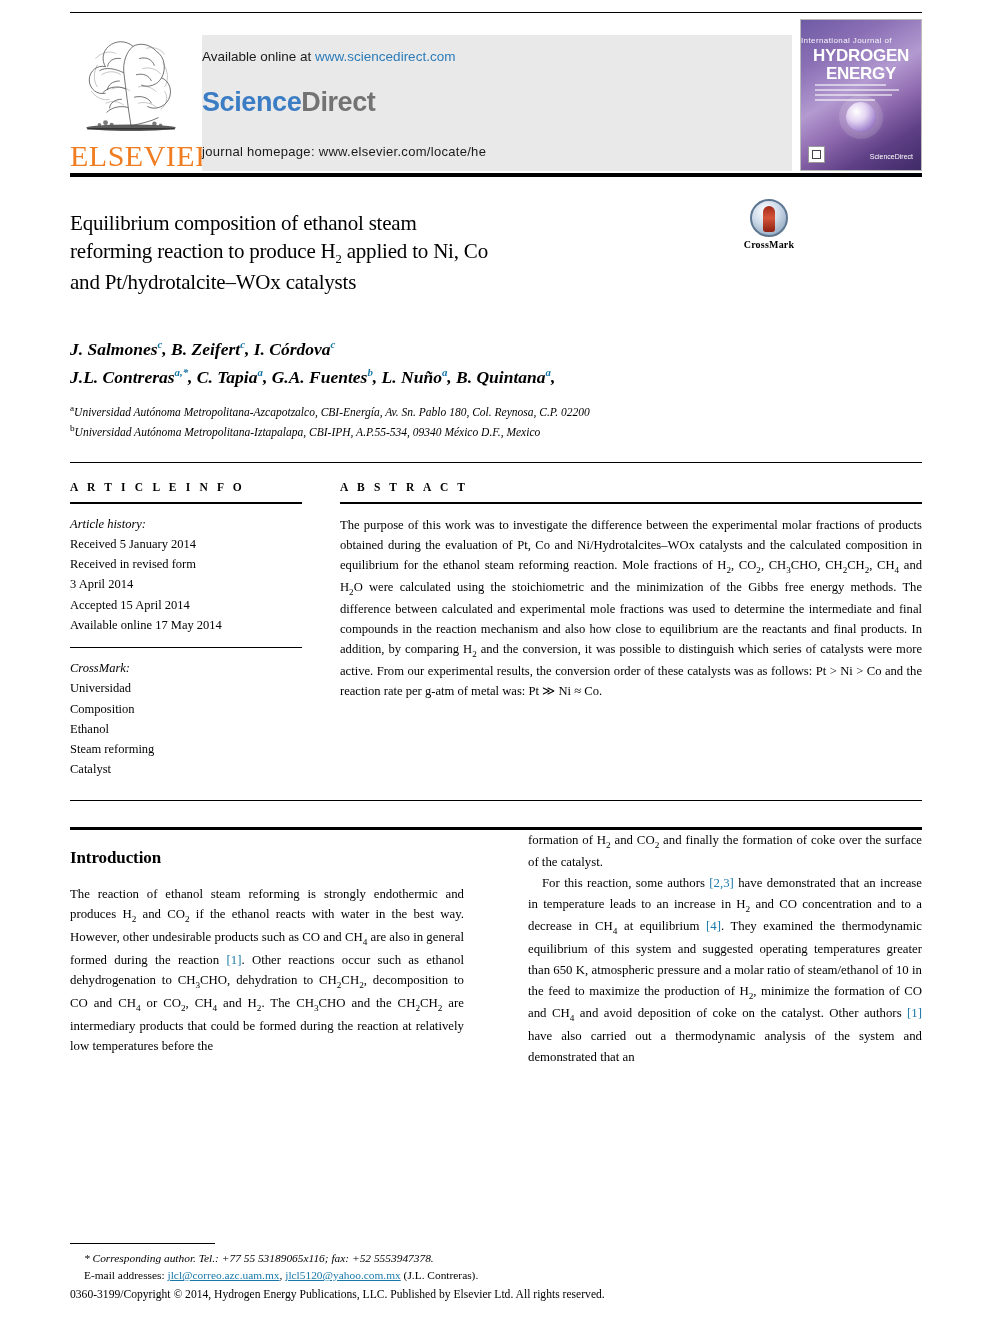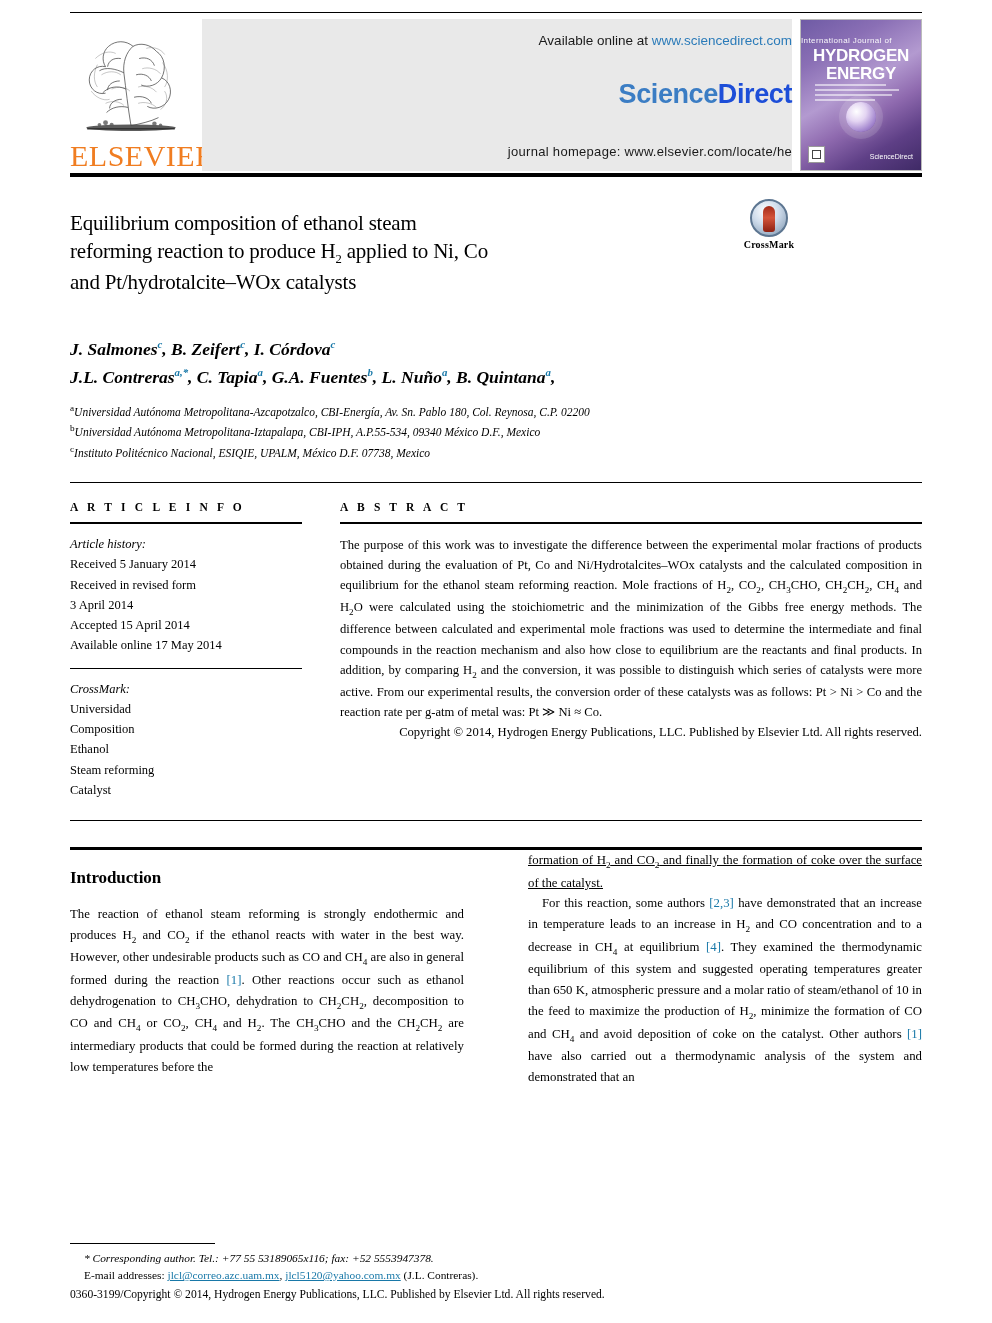--- a/index.html
+++ b/index.html
@@ -31,30 +31,30 @@
   
   .masthead { display:flex; align-items:stretch; height:152px; margin-top:6px; }
   .tree-logo { width:122px; flex:0 0 122px; display:flex; flex-direction:column; justify-content:flex-end; }
   .tree-svg { width:112px; height:112px; display:block; margin:0 auto; }
   .elsevier-word {
     color:#f07d21; font-family:"Liberation Serif","DejaVu Serif",serif;
     font-size:30px; letter-spacing:0.5px; text-align:center; line-height:1;
     margin-top:1px;
   }
   .sd-banner {
-    flex:1 1 auto; background:#e9e9e9; margin:0 8px 0 10px;
+    flex:1 1 auto; background:#e9e9e9; margin:16px 8px 0 10px;
     display:flex; flex-direction:column; justify-content:space-between;
-    align-items:flex-end; padding:14px 0 12px 0;
+    align-items:flex-start; padding:14px 0 12px 0;
     font-family:"Liberation Sans","DejaVu Sans",sans-serif;
   }
   .sd-avail { font-size:13.5px; color:#1a1a1a; }
   .sd-avail a { color:#2b7bb9; text-decoration:none; }
   .sd-logo { font-size:27px; font-weight:bold; letter-spacing:-0.4px; margin-top:-4px; }
   .sd-logo .sd-blue { color:#3b7dc4; }
-  .sd-logo .sd-green { color:#1d4ed8; }
+  .sd-logo .sd-green { color:#737373; }
   .sd-home { font-size:13px; color:#1a1a1a; letter-spacing:0.3px; }
   .cover { width:122px; flex:0 0 122px; position:relative; overflow:hidden;
            background:linear-gradient(150deg,#6f5ba5 0%, #8a6fb5 22%, #b39ad0 45%, #8f6aaf 62%, #5e3f86 80%, #3f2a66 100%);
            border:1px solid #bbb; }
   .cover-inner { position:absolute; inset:0; }
   .cov-title1 { position:absolute; top:16px; left:0; right:0; text-align:left; color:#fff;
     font-family:"Liberation Sans","DejaVu Sans",sans-serif; font-size:8px; letter-spacing:0.4px; opacity:.95;}
   .cov-title2 { position:absolute; top:26px; left:0; right:0; text-align:center; color:#fff;
     font-family:"Liberation Sans","DejaVu Sans",sans-serif; font-weight:bold; font-size:17px; letter-spacing:-0.3px;}
   .cov-title3 { position:absolute; top:44px; left:0; right:0; text-align:center; color:#fff;
@@ -123,21 +123,21 @@
   .body-cols { display:flex; margin-top:0; }
   .bcol { width:394px; flex:0 0 394px; }
   .bcol.right { margin-left:64px; }
   .bcol.right { padding-top:0; }
   .h1 { font-size:17px; font-weight:bold; margin-top:18px; letter-spacing:-0.1px;}
   .para { font-size:12.8px; line-height:1.63; text-align:justify; margin:0; }
   .para.first { margin-top:16px; }
   .para.indent { text-indent:14px; }
   .para sub { font-size:72%; }
   .ref { color:#1878a8; }
-  .bcol.right .para.top { margin-top:0;text-decoration:underline; }
+  .bcol.right .para.top { margin-top:0; }
 
   
   .footnote { position:absolute; left:70px; right:70px; bottom:34px; }
   .fn-rule { border-top:1px solid #000; width:145px; margin-bottom:6px; }
   .fn-line { font-size:11.4px; line-height:1.55; }
   .fn-line.ital { font-style:italic; }
   .fn-ind { padding-left:14px; }
   .lnk { color:#1878a8; }
   .doi { font-size:11.6px; color:#1878a8; margin-top:2px; }
   .copyline { font-size:11.6px; margin-top:3px; }
@@ -236,21 +236,20 @@
   </div>
 
   <div class="authors">
     <div>J. Salmones<sup>c</sup>, B. Zeifert<sup>c</sup>, I. Córdova<sup>c</sup></div>
     <div>J.L. Contreras<sup>a,*</sup>, C. Tapia<sup>a</sup>, G.A. Fuentes<sup>b</sup>, L. Nuño<sup>a</sup>, B. Quintana<sup>a</sup>,</div>
   </div>
 
   <div class="affils">
     <div><sup>a</sup><span>Universidad Autónoma Metropolitana-Azcapotzalco, CBI-Energía, Av. Sn. Pablo 180, Col. Reynosa, C.P. 02200</span></div>
     <div><sup>b</sup><span>Universidad Autónoma Metropolitana-Iztapalapa, CBI-IPH, A.P.55-534, 09340 México D.F., Mexico</span></div>
-    <div><sup>c</sup><span>Instituto Politécnico Nacional, ESIQIE, UPALM, México D.F. 07738, Mexico</span></div>
   </div>
 
   <div class="meta-rule"></div>
 
   <div class="meta">
 
     <div class="col-info">
       <div class="sec-head">A R T I C L E   I N F O</div>
       <div class="hr-head"></div>
       <div class="info-body">
@@ -270,21 +269,20 @@
         <div>Steam reforming</div>
         <div>Catalyst</div>
       </div>
     </div>
 
     <div class="col-abs">
       <div class="sec-head">A B S T R A C T</div>
       <div class="hr-head"></div>
       <div class="abs-body">
         <p>The purpose of this work was to investigate the difference between the experimental molar fractions of products obtained during the evaluation of Pt, Co and Ni/Hydrotalcites–WOx catalysts and the calculated composition in equilibrium for the ethanol steam reforming reaction. Mole fractions of H<sub>2</sub>, CO<sub>2</sub>, CH<sub>3</sub>CHO, CH<sub>2</sub>CH<sub>2</sub>, CH<sub>4</sub> and H<sub>2</sub>O were calculated using the stoichiometric and the minimization of the Gibbs free energy methods. The difference between calculated and experimental mole fractions was used to determine the intermediate and final compounds in the reaction mechanism and also how close to equilibrium are the reactants and final products. In addition, by comparing H<sub>2</sub> and the conversion, it was possible to distinguish which series of catalysts were more active. From our experimental results, the conversion order of these catalysts was as follows: Pt &gt; Ni &gt; Co and the reaction rate per g-atm of metal was: Pt ≫ Ni ≈ Co.</p>
-        <p class="abs-right">Copyright © 2014, Hydrogen Energy Publications, LLC. Published by Elsevier Ltd. All rights reserved.</p>
       </div>
     </div>
   </div>
 
   <div class="rule-after-abs"></div>
   <div class="rule-section"></div>
 
   <div class="body-cols">
     <div class="bcol">
       <div class="h1">Introduction</div>

